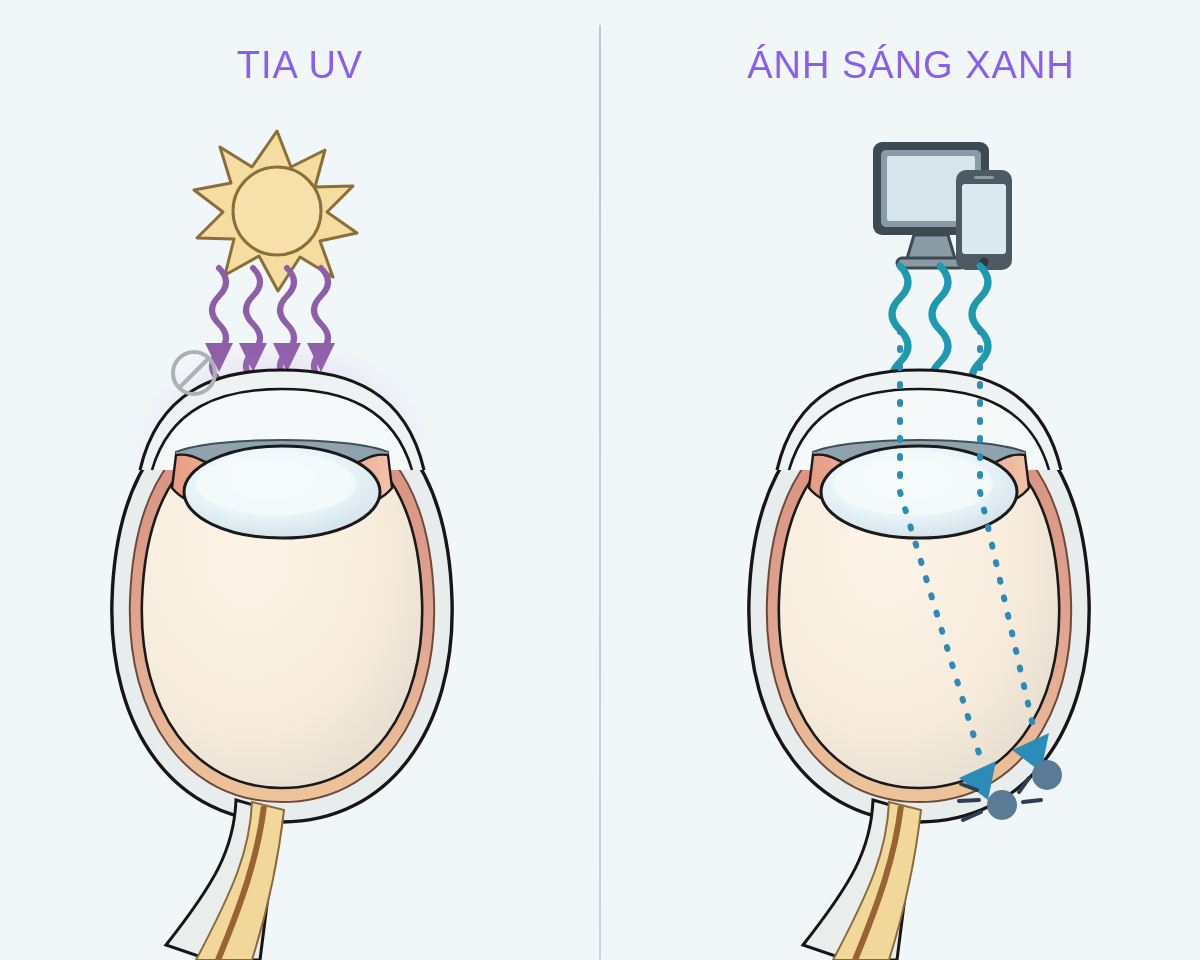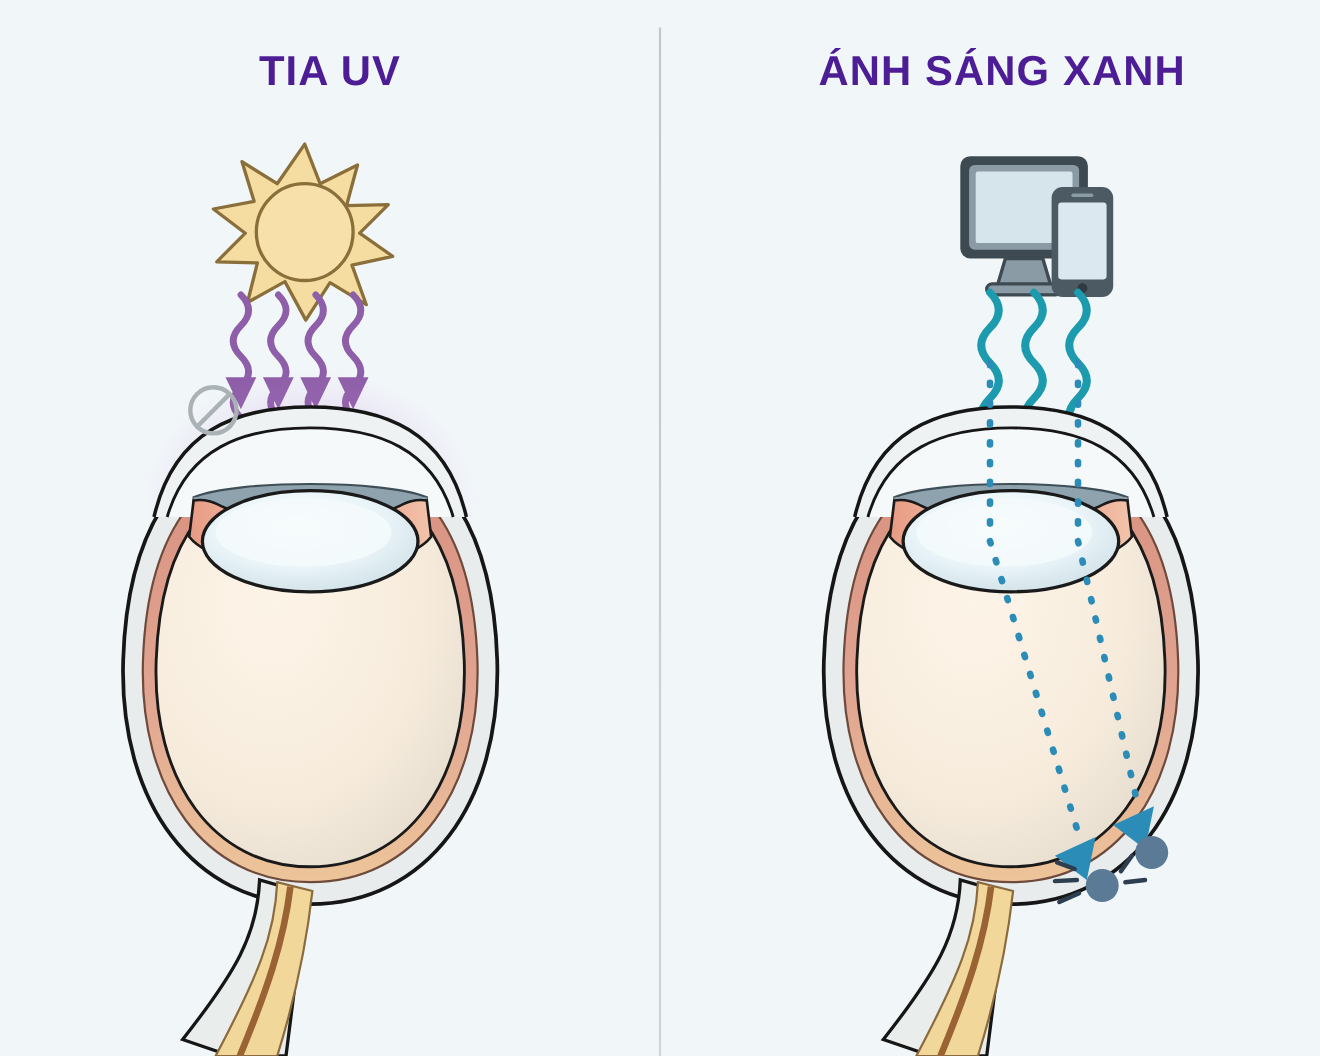--- a/index.html
+++ b/index.html
@@ -15,22 +15,22 @@
   .panel.left{left:0;}
   .panel.right{left:611px;padding-left:44px;}
   .divider{
     position:absolute;left:599px;top:25px;width:2px;height:935px;
     background:linear-gradient(to bottom,#b9c4c8,#c8d2d6);
     opacity:.9;
   }
   .title{
     position:absolute;top:44px;left:0;width:600px;
     text-align:center;
-    font-size:38px;font-weight:bold;letter-spacing:1px;
-    color:#4c1d95;
+    font-size:38px;font-weight:normal;letter-spacing:1px;
+    color:#8b5cf6;
     white-space:nowrap;
   }
   svg{display:block;}
   .svgwrap{position:absolute;left:0;top:0;width:600px;height:960px;}
 </style>
 </head>
 <body>
 
 <div class="stage">
 

